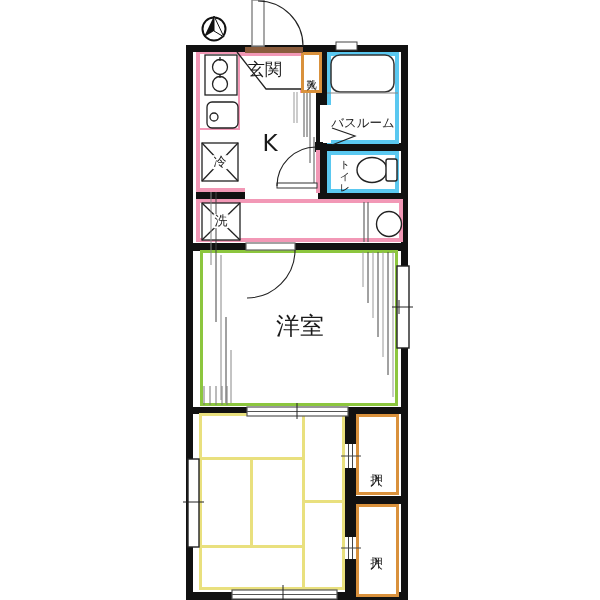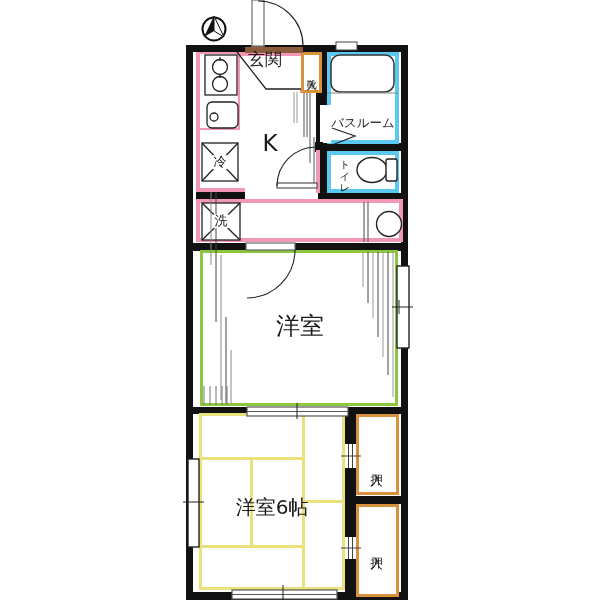--- a/index.html
+++ b/index.html
@@ -211,24 +211,23 @@
         <line x1="352.5" y1="444" x2="352.5" y2="468"></line>
       <line x1="341" y1="456" x2="361" y2="456"></line>
     </g>
     <g stroke="#444" stroke-width="1">
       <line x1="348.5" y1="537" x2="348.5" y2="559"></line>
         <line x1="352.5" y1="537" x2="352.5" y2="559"></line>
       <line x1="341" y1="548" x2="361" y2="548"></line>
     </g>
   </svg>
 
-  <div class="label" style="left:265px;top:60px;font-size:17px">玄関</div>
+  <div class="label" style="left:265px;top:70px;font-size:17px">玄関</div>
   <div class="label vert" style="left:311px;top:72px;font-size:10px">靴入</div>
   <div class="label" style="left:363px;top:123px;font-size:12.5px">バスルーム</div>
   <div class="label vert" style="left:344px;top:171px;font-size:10px">トイレ</div>
   <div class="label" style="left:270px;top:143px;font-size:23px">K</div>
   <div class="label wbg" style="left:220px;top:162px;font-size:13px">冷</div>
   <div class="label wbg" style="left:221px;top:221px;font-size:13px">洗</div>
   <div class="label" style="left:300px;top:327px;font-size:24px">洋室</div>
-  <div class="label" style="left:272px;top:507px;font-size:20px">洋室6帖</div>
   <div class="label vert" style="left:377px;top:464px;font-size:12.5px">押入</div>
   <div class="label vert" style="left:377px;top:547px;font-size:12.5px">押入</div>
 </div>
 
 </body></html>

